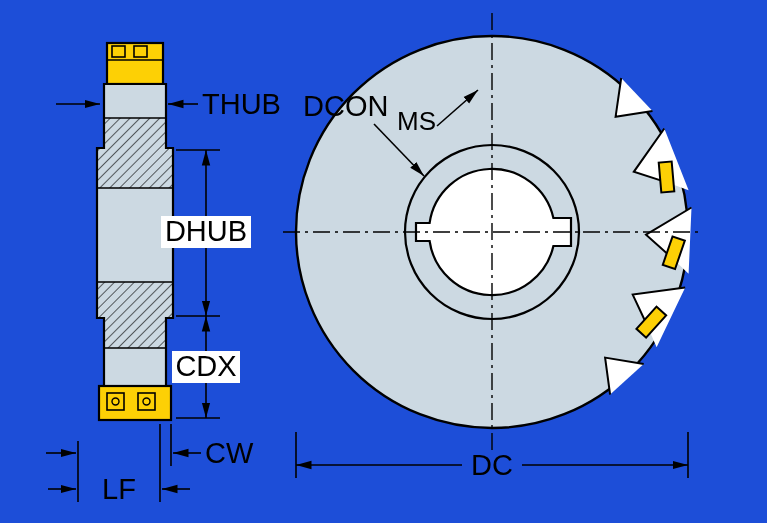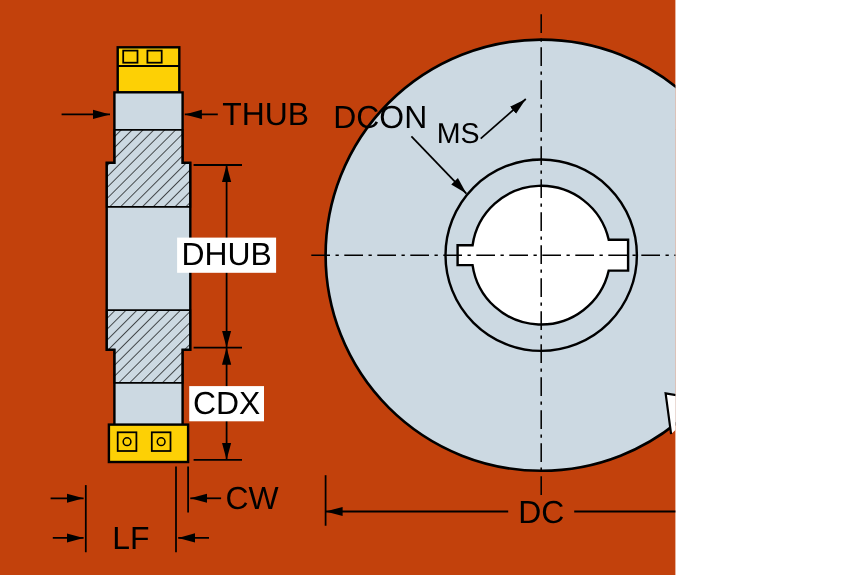--- a/index.html
+++ b/index.html
@@ -1,16 +1,16 @@
 <!DOCTYPE html>
 <html><head>
 <meta charset="utf-8">
 <style>
   html,body{margin:0;padding:0;background:#ffffff;}
-  .canvas{position:relative;width:614px;height:523px;background:#c2410c;overflow:hidden;text-align:center;}
+  .canvas{position:relative;width:767px;height:523px;background:#1d4ed8;overflow:hidden;text-align:center;}
   svg{position:absolute;left:0;top:0;}
   .lbl{font-family:"Liberation Sans",sans-serif;font-size:29px;fill:#000;}
   .lbl-sm{font-family:"Liberation Sans",sans-serif;font-size:26px;fill:#000;}
 </style>
 </head>
 <body>
 
 <div class="canvas">
 <svg width="767" height="523" viewBox="0 0 767 523">
   <defs>

